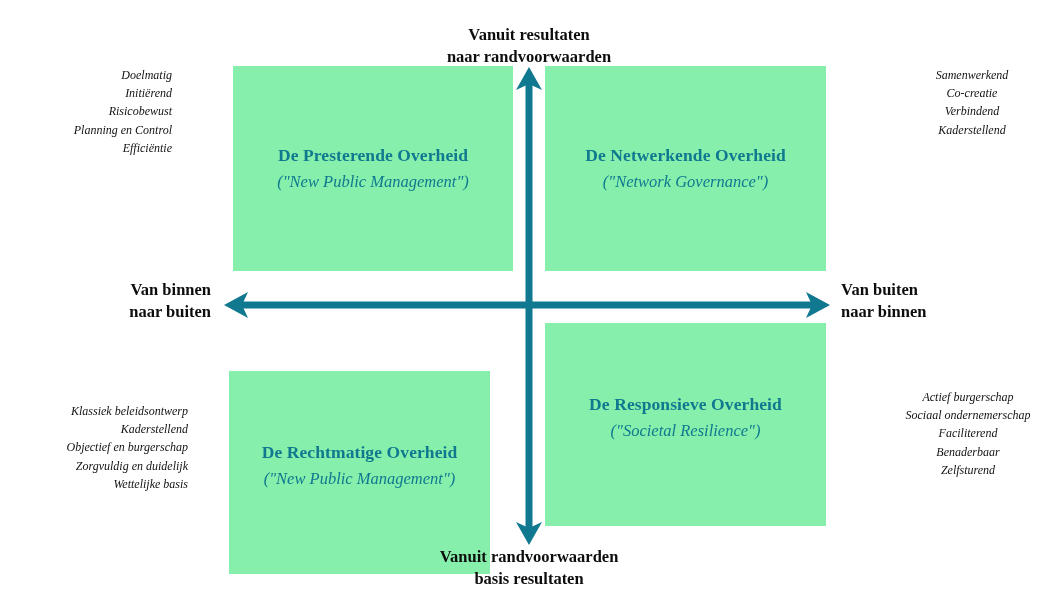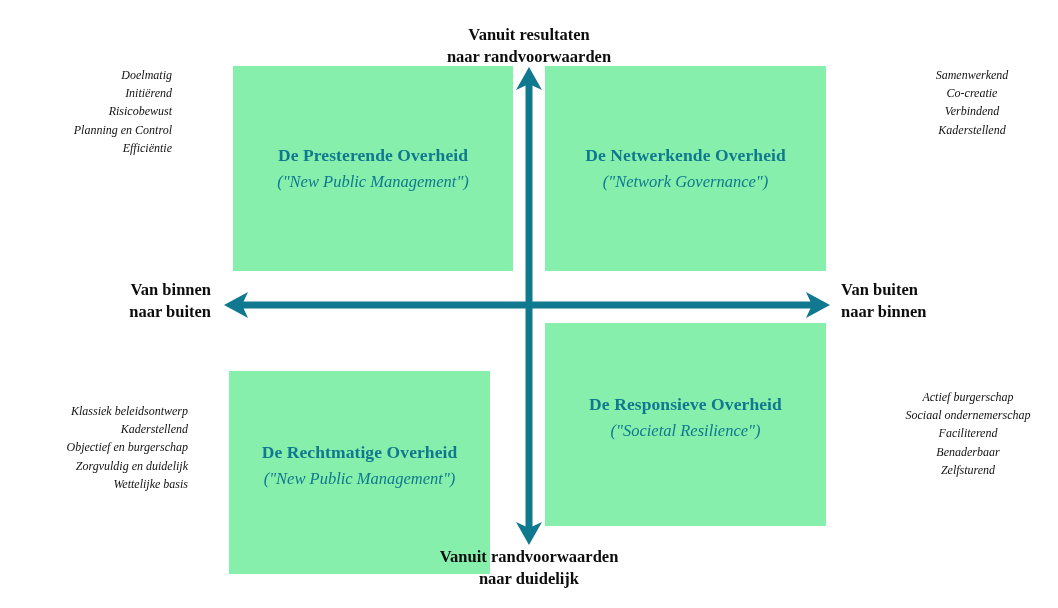--- a/index.html
+++ b/index.html
@@ -170,21 +170,21 @@
     </g>
   </svg>
 
   <div class="axis-label axis-top">
     <span>Vanuit resultaten</span>
     <span>naar randvoorwaarden</span>
   </div>
 
   <div class="axis-label axis-bottom">
     <span>Vanuit randvoorwaarden</span>
-    <span>naar duidelijk</span>
+    <span>basis resultaten</span>
   </div>
 
   <div class="axis-label axis-left">
     <span>Van binnen</span>
     <span>naar buiten</span>
   </div>
 
   <div class="axis-label axis-right">
     <span>Van buiten</span>
     <span>naar binnen</span>

